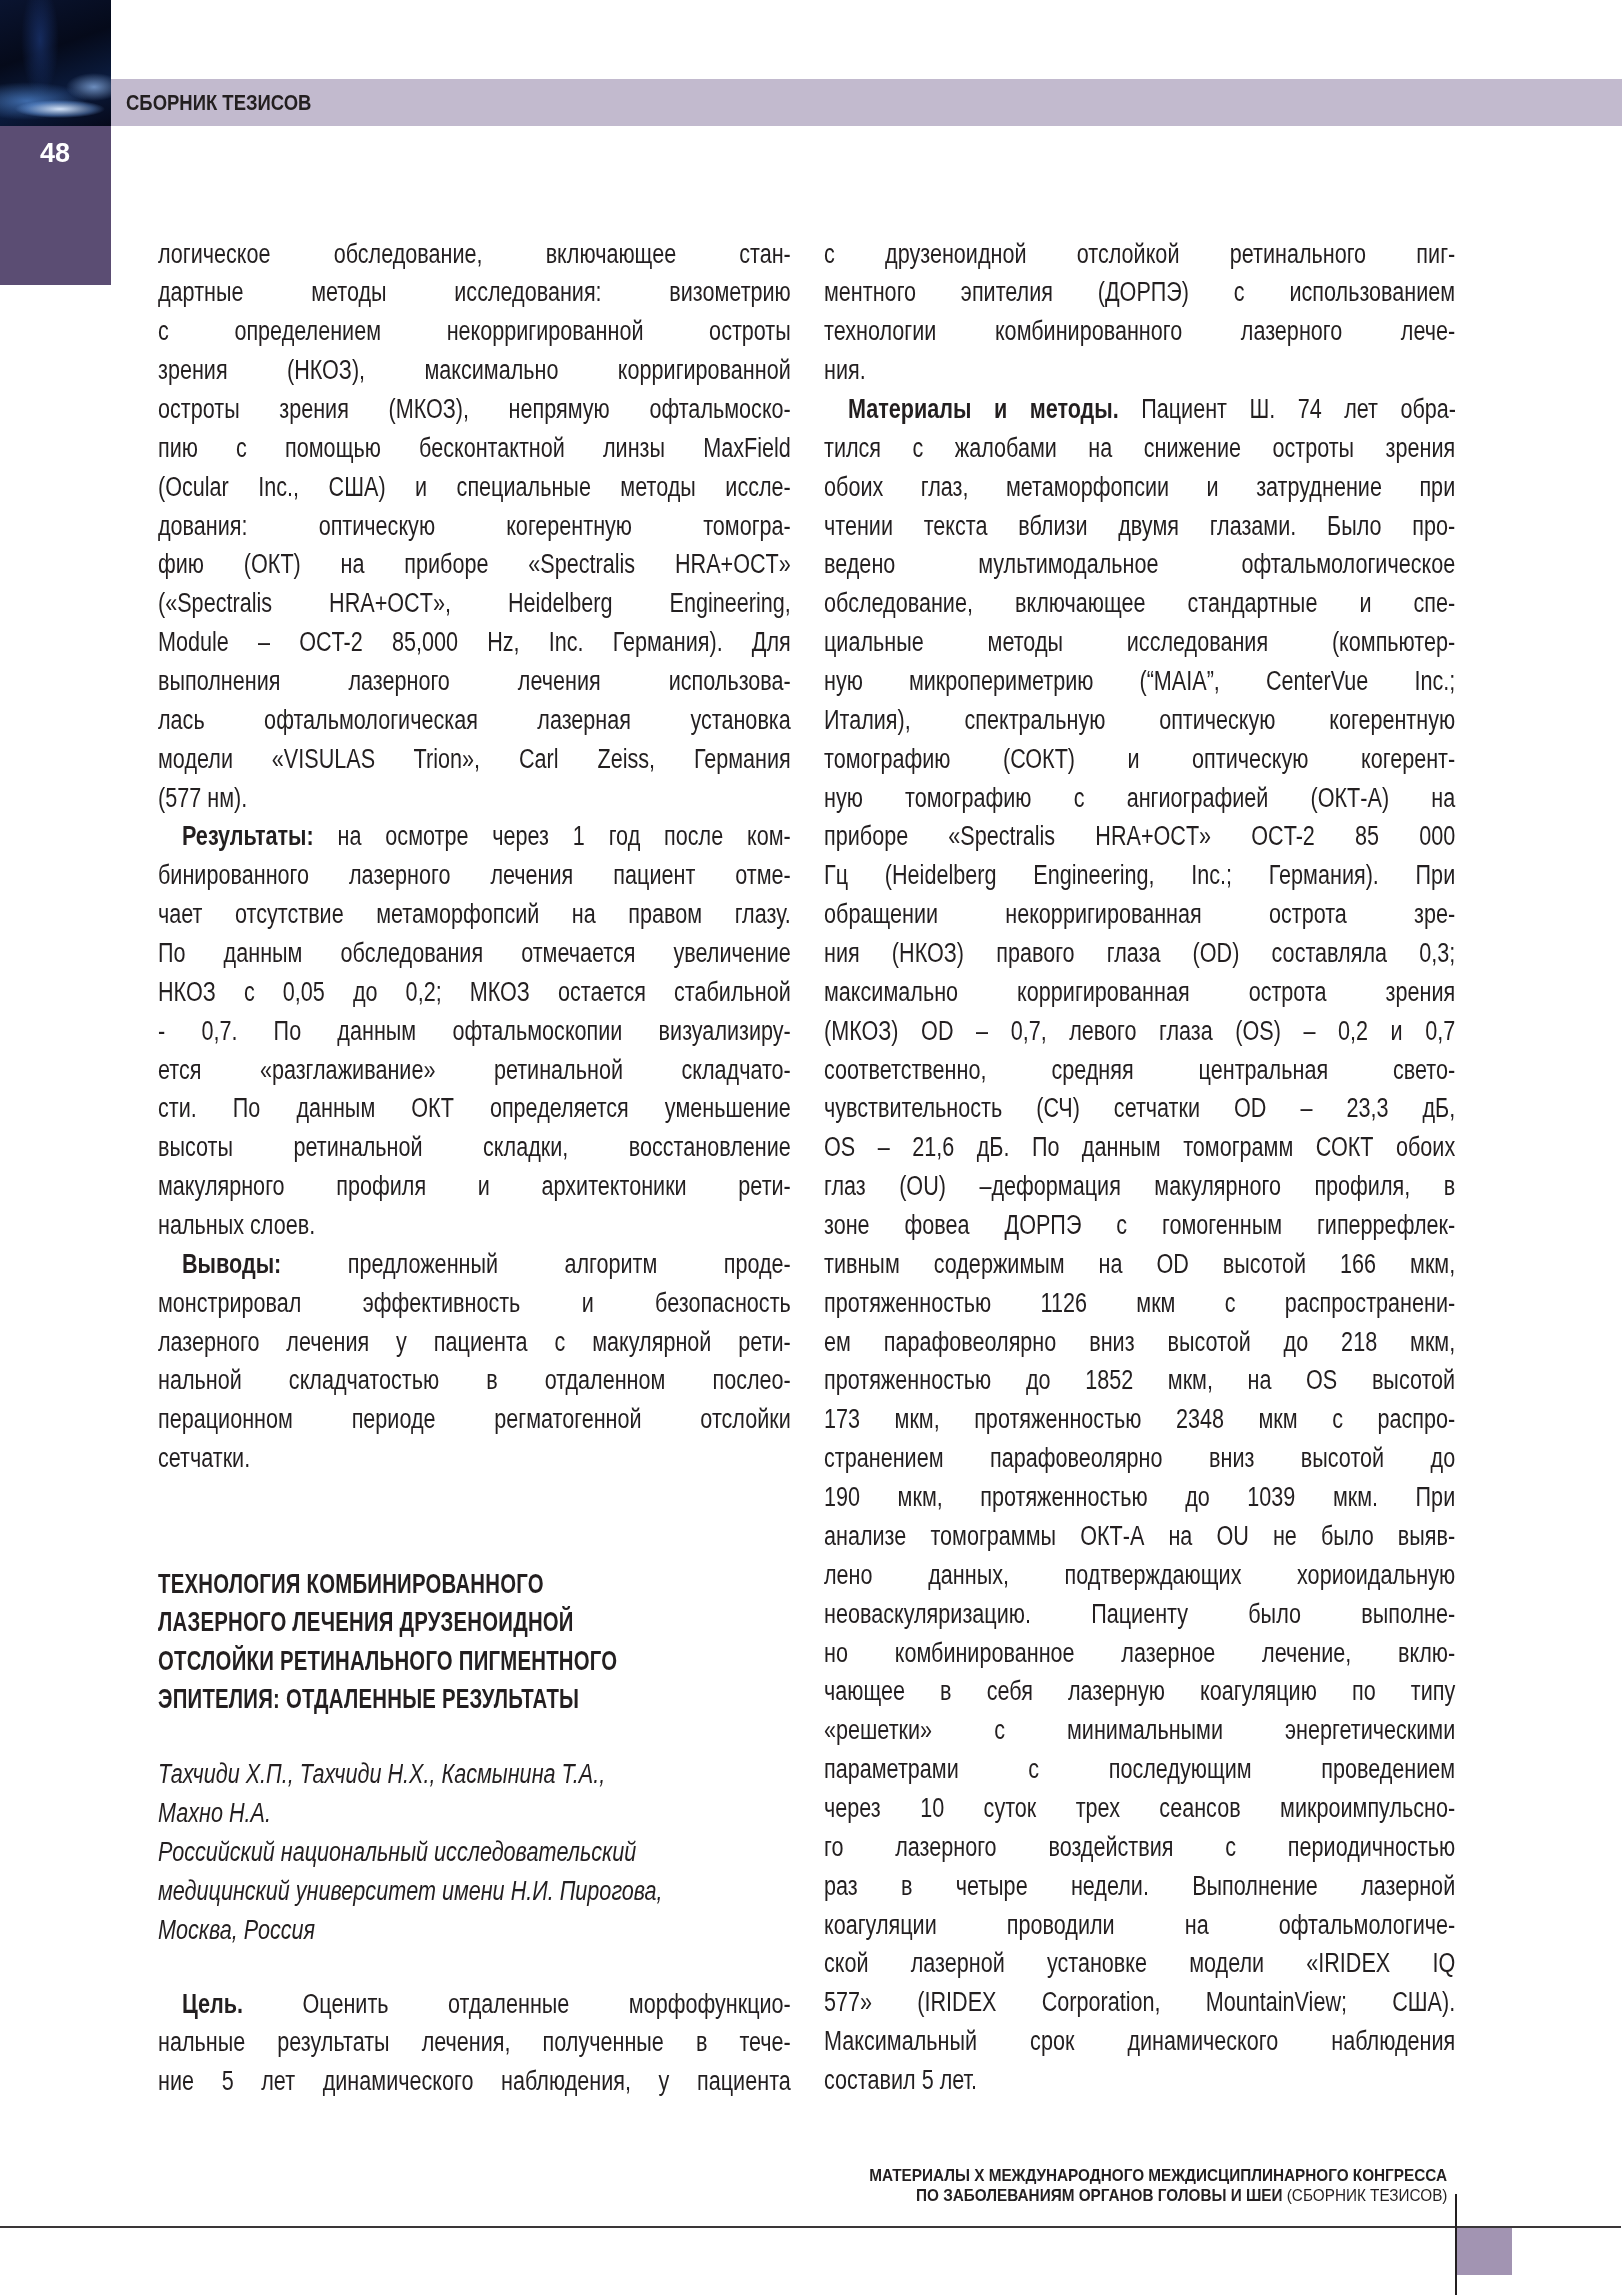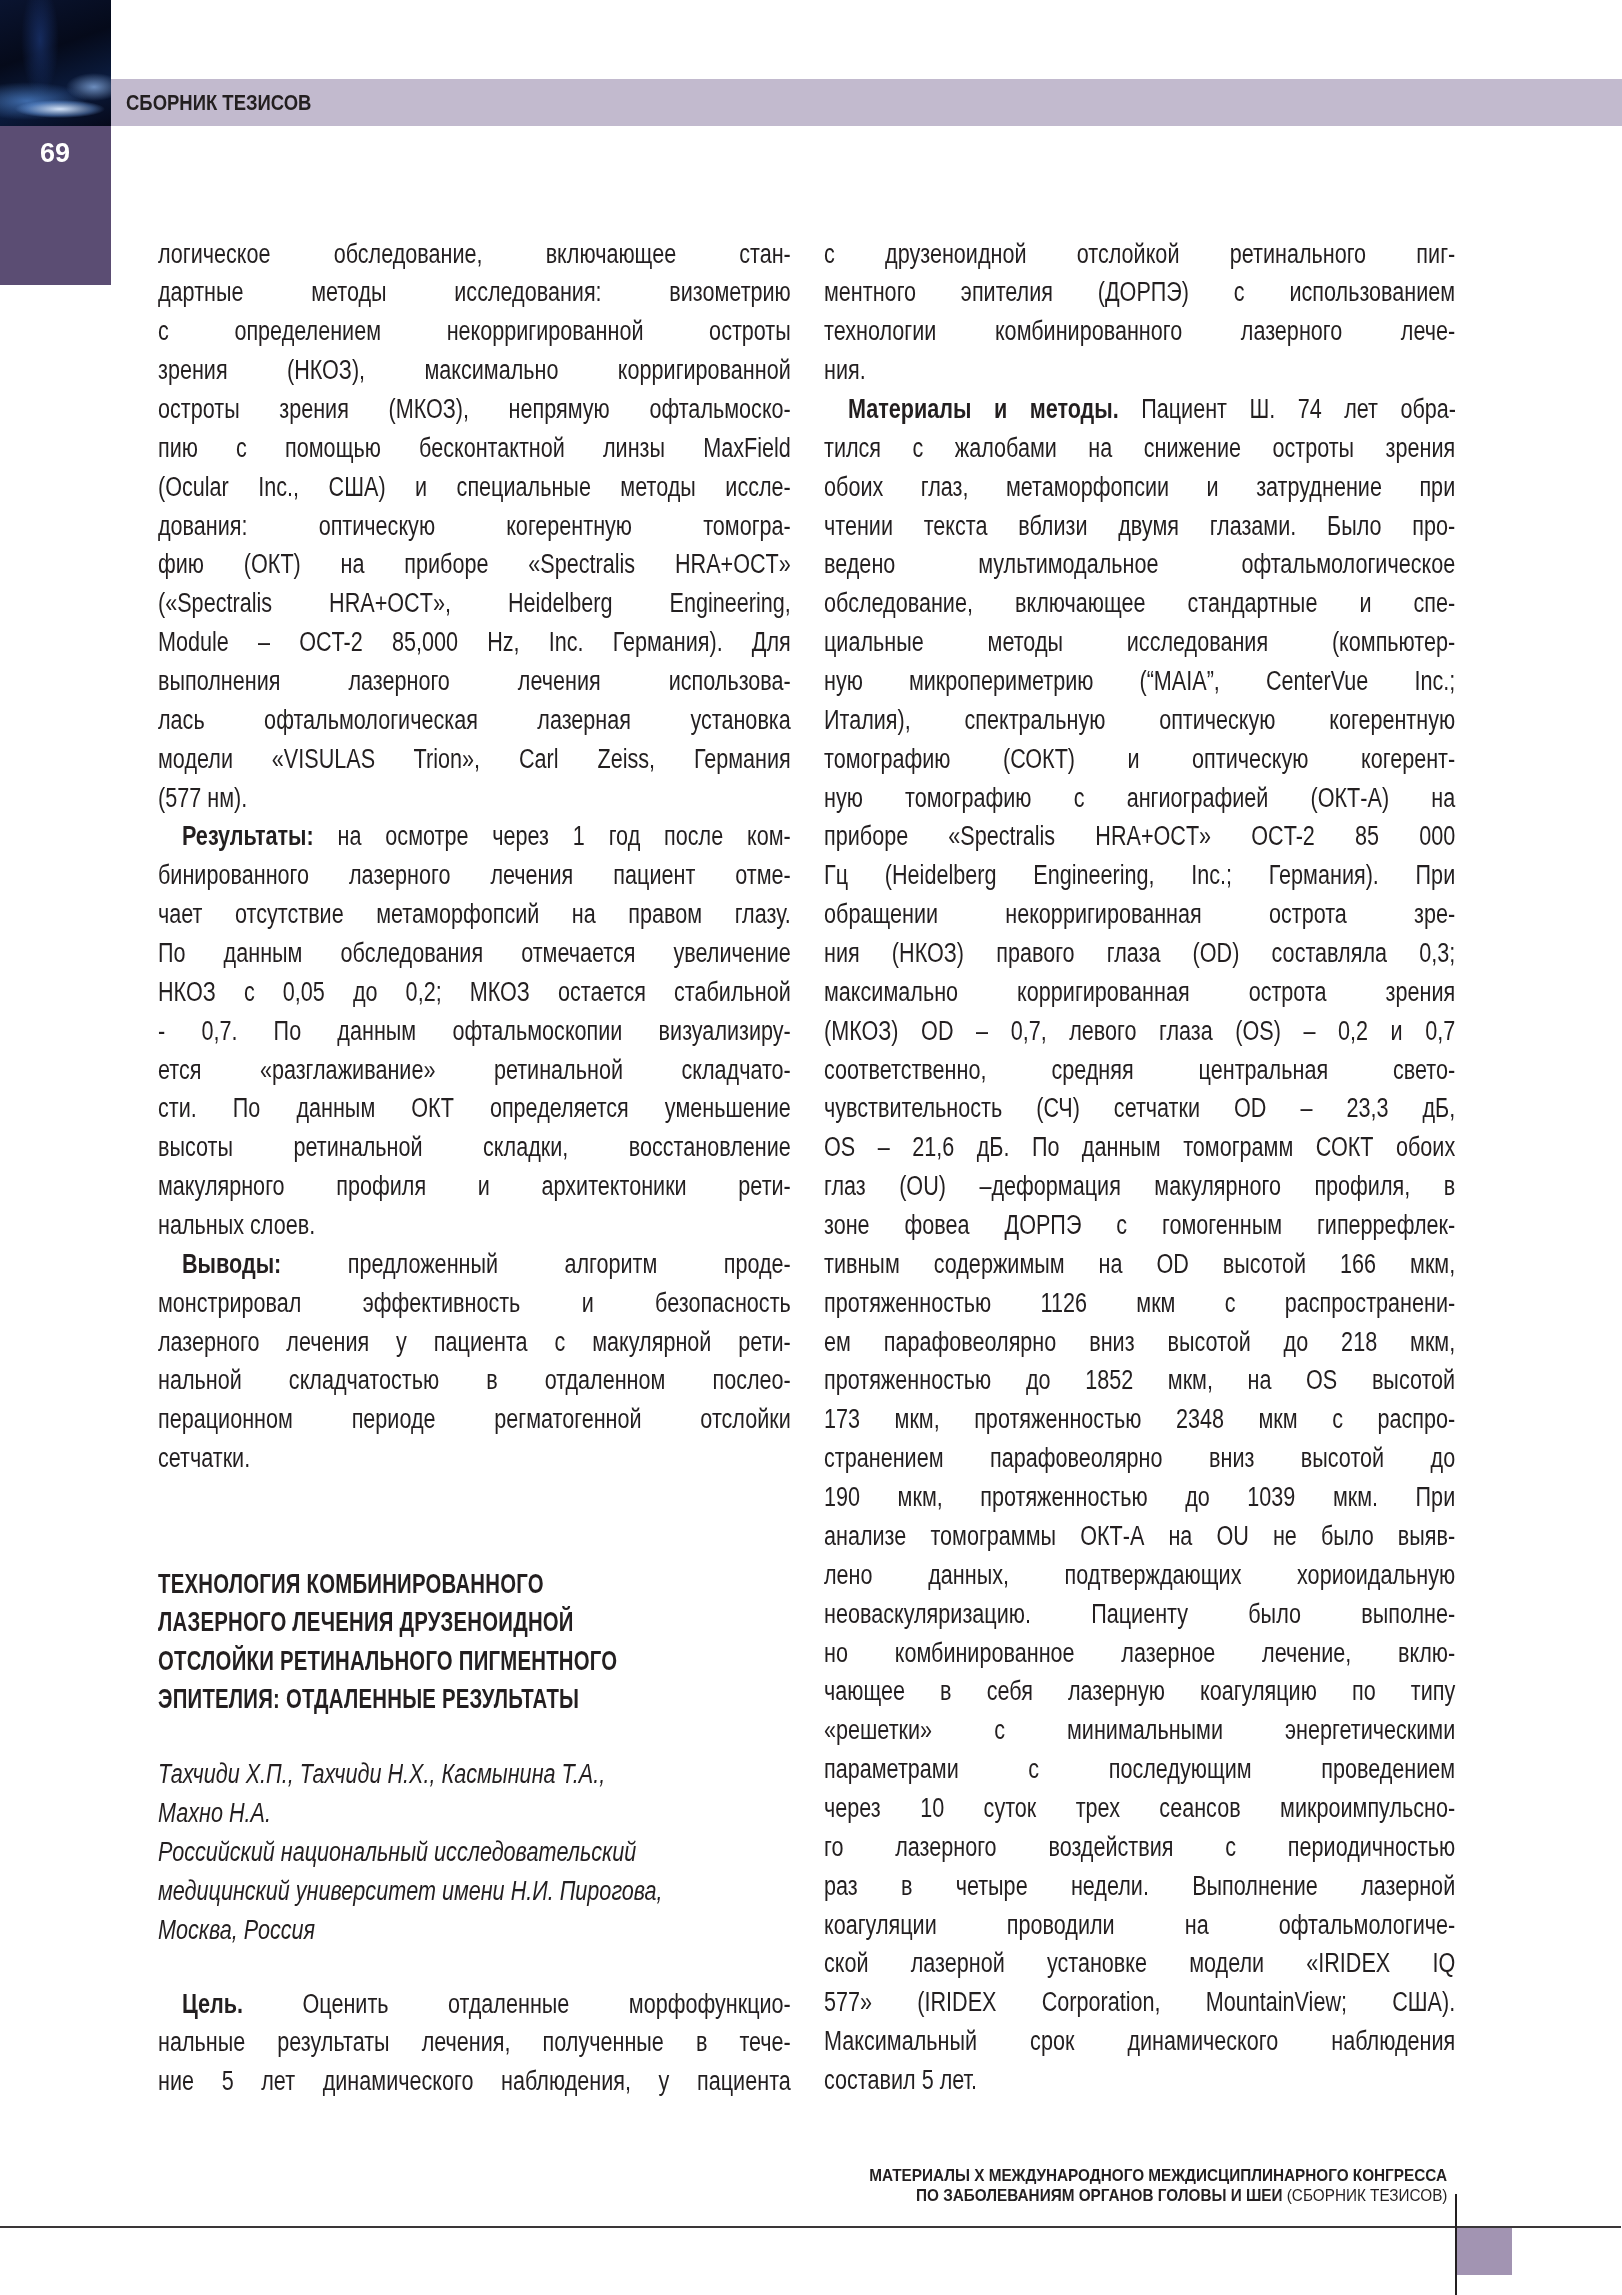--- a/index.html
+++ b/index.html
@@ -42,21 +42,21 @@
   .ftr-vline { position: absolute; left: 1455px; top: 2194px; width: 2px; height: 101px; background: #231f20; }
   .ftr-square { position: absolute; left: 1457px; top: 2228px; width: 55px; height: 47px; background: #a294b2; }
 </style>
 </head>
 <body>
 
 <div class="hdr-image"></div>
 <div class="hdr-band"></div>
 <div class="hdr-title">СБОРНИК ТЕЗИСОВ</div>
 <div class="page-block"></div>
-<div class="page-num">69</div>
+<div class="page-num">48</div>
 
 <div class="col col-left" id="colL">
     <div class="ln" style="top: 235px; left: 0px; width: 791px; transform: scaleX(0.8);">
       <span class="inner j" style="width: 791px;">логическое обследование, включающее стан-</span>
     </div>
     <div class="ln" style="top: 273px; left: 0px; width: 791px; transform: scaleX(0.8);">
       <span class="inner j" style="width: 791px;">дартные методы исследования: визометрию</span>
     </div>
     <div class="ln" style="top: 312px; left: 0px; width: 791px; transform: scaleX(0.8);">
       <span class="inner j" style="width: 791px;">с определением некорригированной остроты</span>

